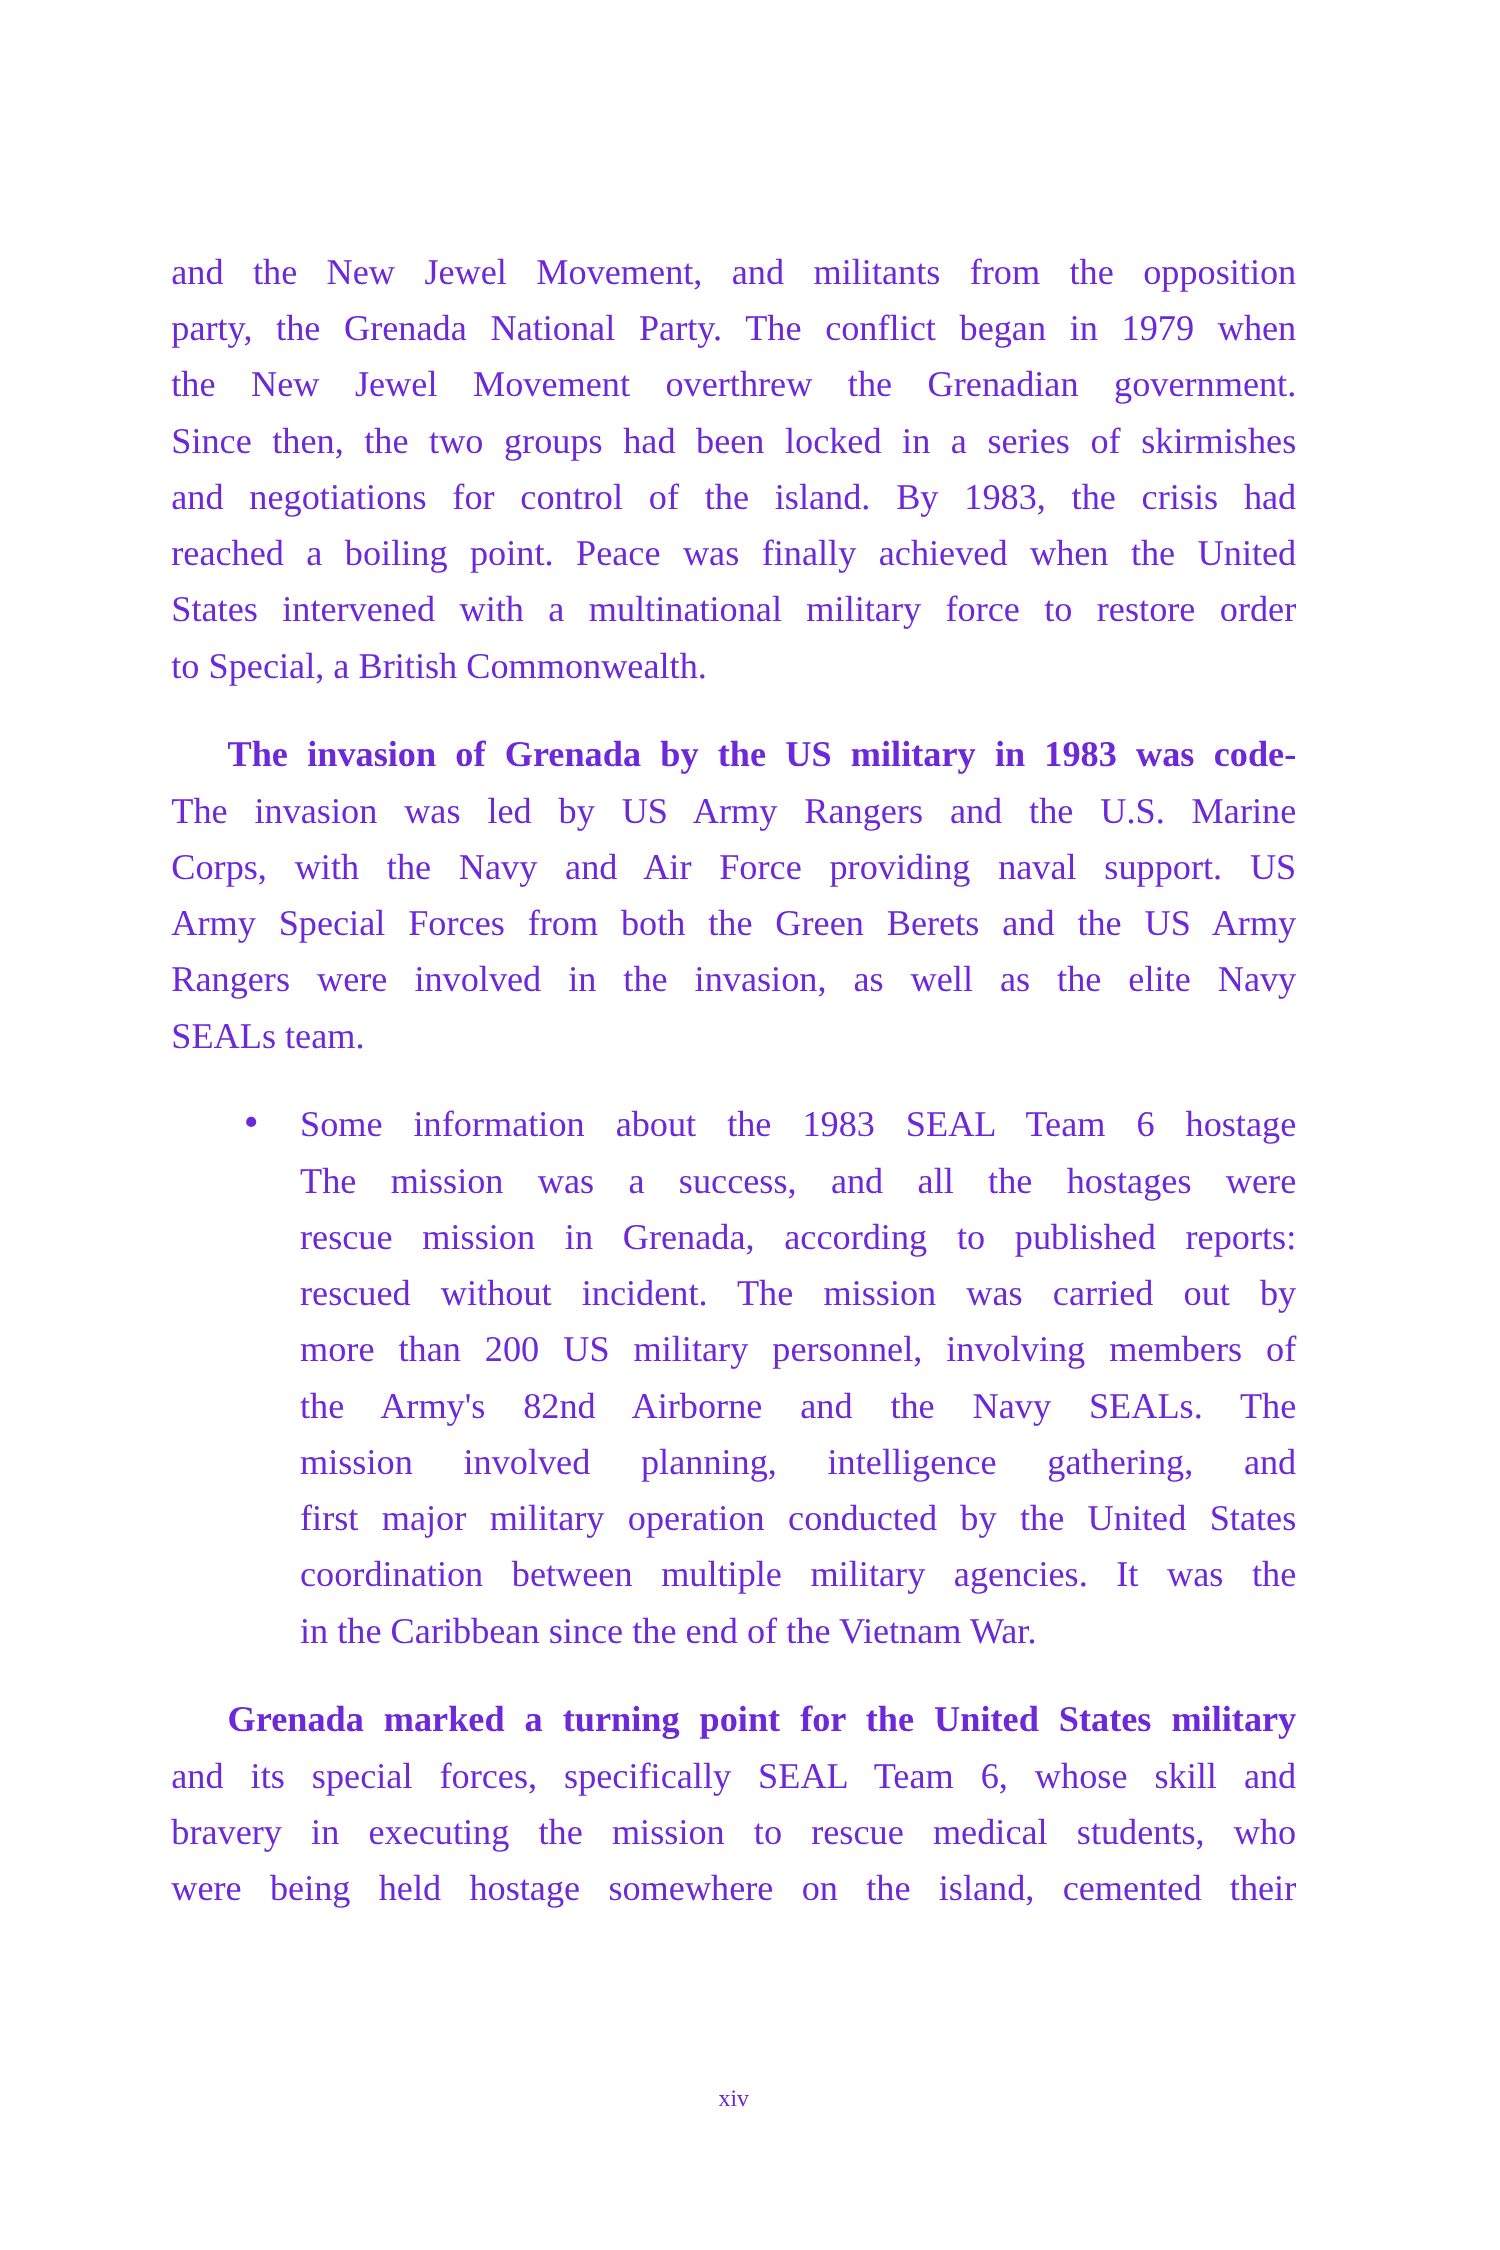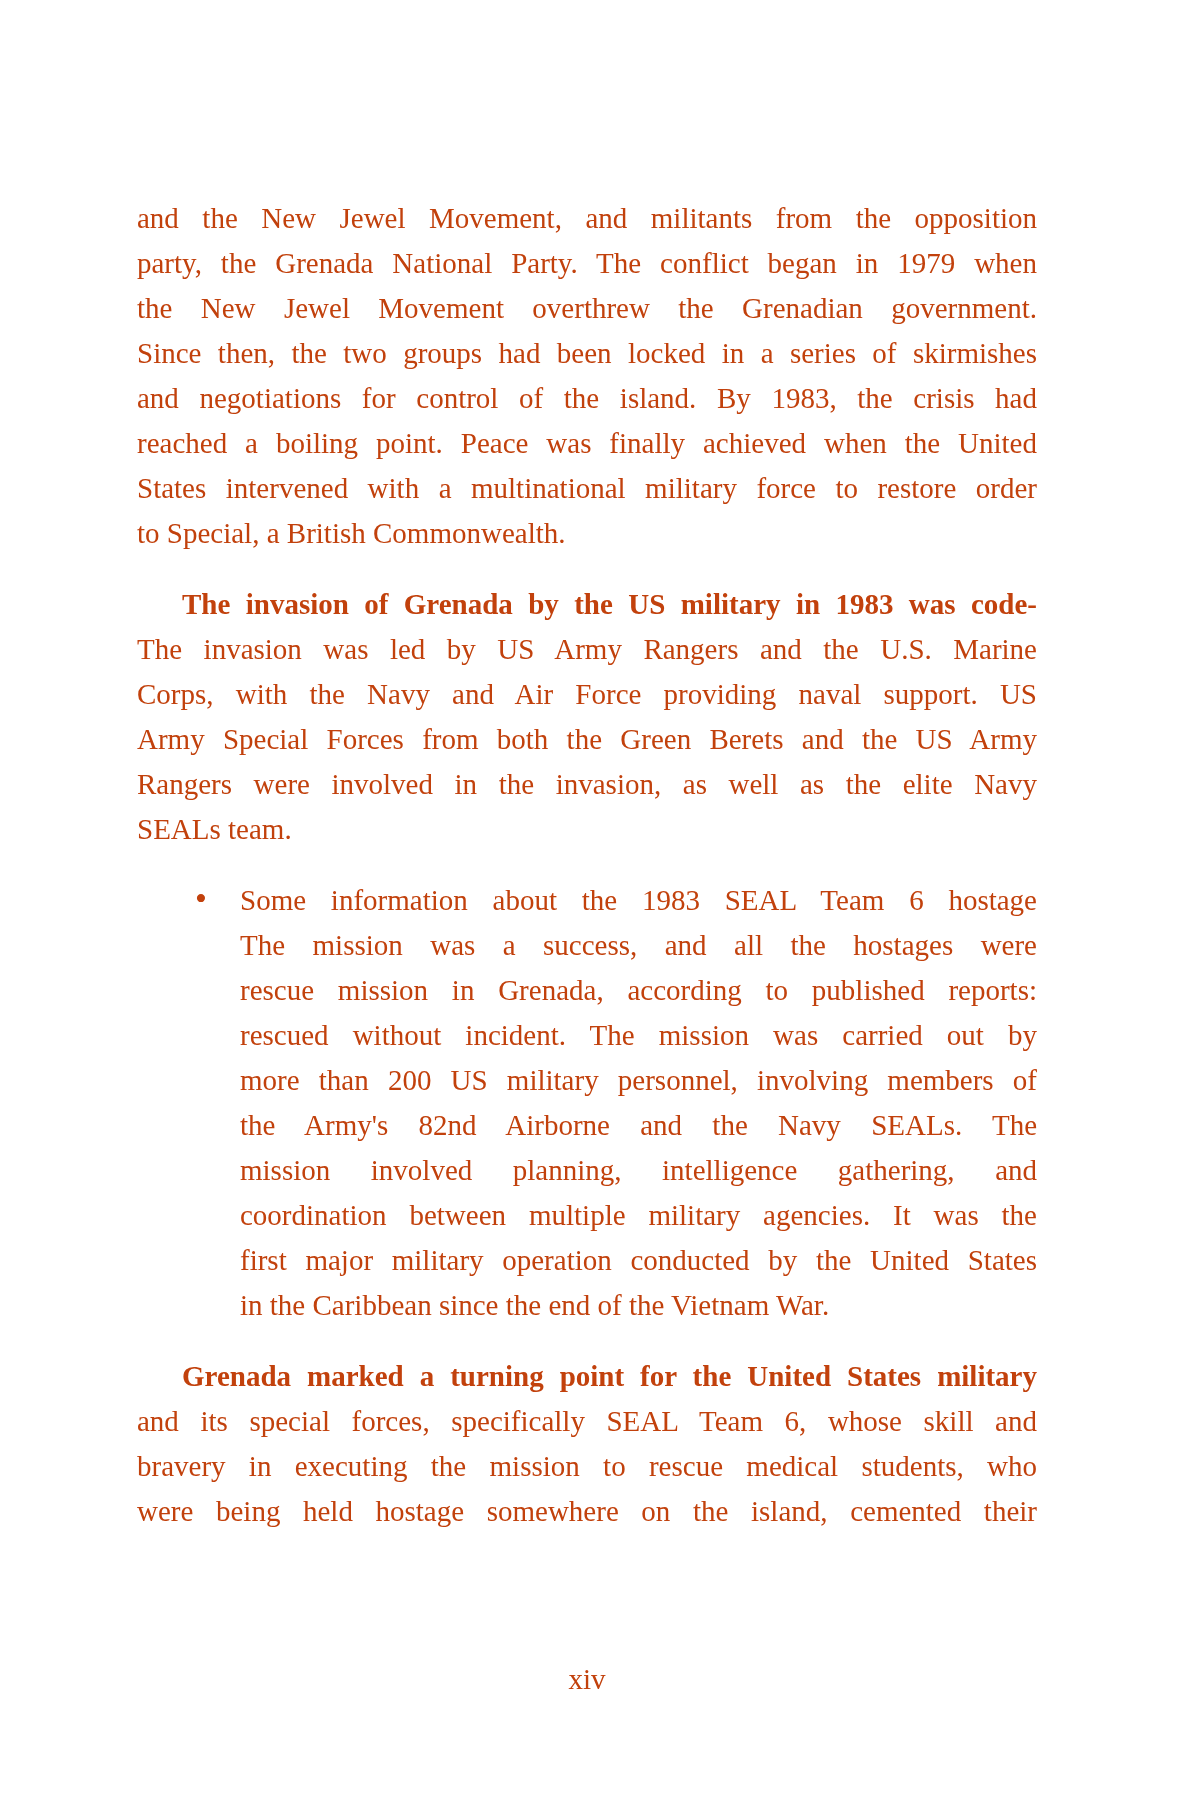--- a/index.html
+++ b/index.html
@@ -5,21 +5,21 @@
   html, body {
     margin: 0;
     padding: 0;
     background: #ffffff;
   }
   .page {
     position: relative;
     width: 1200px;
     height: 1800px;
     background: #ffffff;
-    color: #c2410c;
+    color: #6d28d9;
     font-family: "Liberation Serif", serif;
     overflow: hidden;
   }
   .text-block {
     position: absolute;
     left: 137px;
     top: 196px;
     width: 900px;
   }
   .para {
@@ -52,21 +52,21 @@
     top: -2px;
     font-size: 34px;
     line-height: 45px;
   }
   .page-number {
     position: absolute;
     left: 137px;
     top: 1657px;
     width: 900px;
     text-align: center;
-    font-size: 29px;
+    font-size: 19px;
     line-height: 45px;
   }
 </style>
 </head>
 <body>
 
 <div class="page">
   <div class="text-block" id="text-block">
       <div class="para">
         <div class="line first">and the New Jewel Movement, and militants from the opposition</div>
@@ -88,22 +88,22 @@
       </div>
       <div class="para bullet">
         <span class="bullet-marker">•</span>
         <div class="line first">Some information about the 1983 SEAL Team 6 hostage</div>
         <div class="line">The mission was a success, and all the hostages were</div>
         <div class="line">rescue mission in Grenada, according to published reports:</div>
         <div class="line">rescued without incident. The mission was carried out by</div>
         <div class="line">more than 200 US military personnel, involving members of</div>
         <div class="line">the Army's 82nd Airborne and the Navy SEALs. The</div>
         <div class="line">mission involved planning, intelligence gathering, and</div>
+        <div class="line">first major military operation conducted by the United States</div>
         <div class="line">coordination between multiple military agencies. It was the</div>
-        <div class="line">first major military operation conducted by the United States</div>
         <div class="line last">in the Caribbean since the end of the Vietnam War.</div>
       </div>
       <div class="para indent">
         <div class="line first">Grenada marked a turning point for the United States military</div>
         <div class="line">and its special forces, specifically SEAL Team 6, whose skill and</div>
         <div class="line">bravery in executing the mission to rescue medical students, who</div>
         <div class="line">were being held hostage somewhere on the island, cemented their</div>
       </div>
     </div>
   <div class="page-number">xiv</div>

